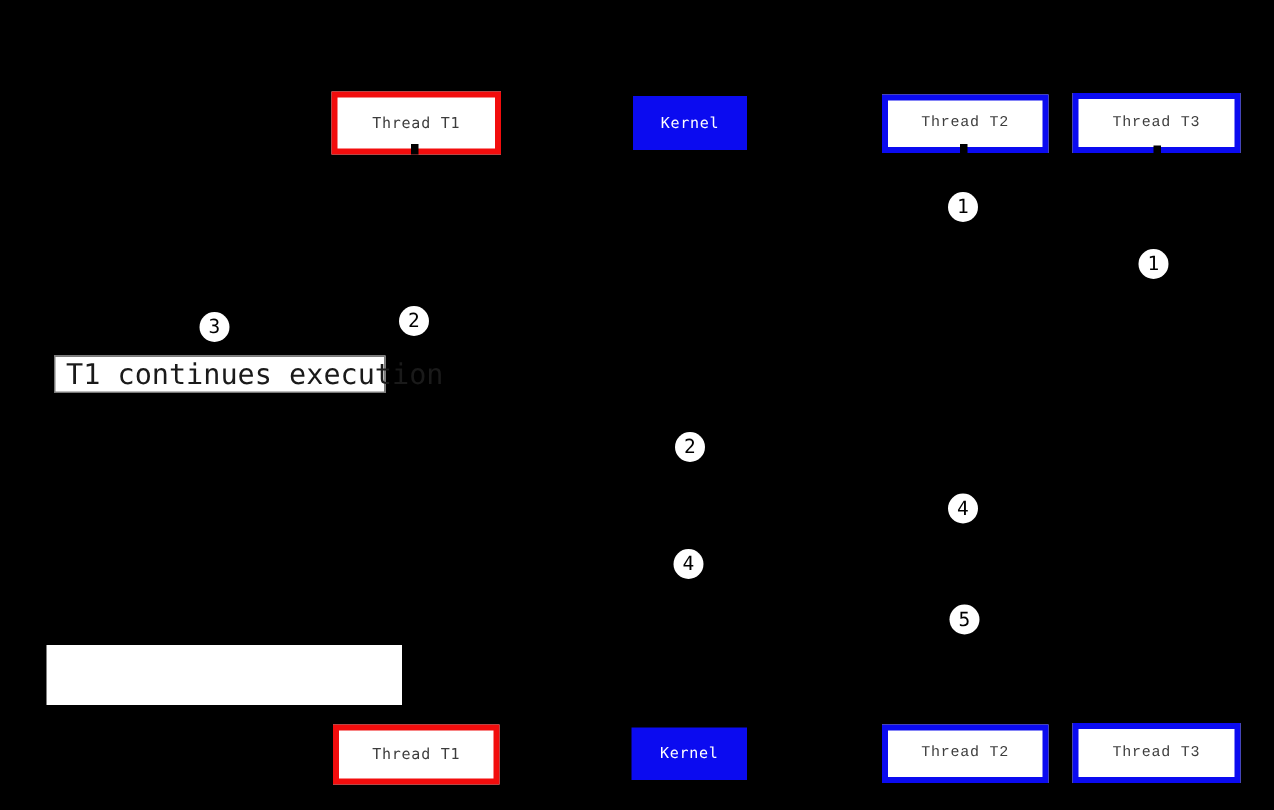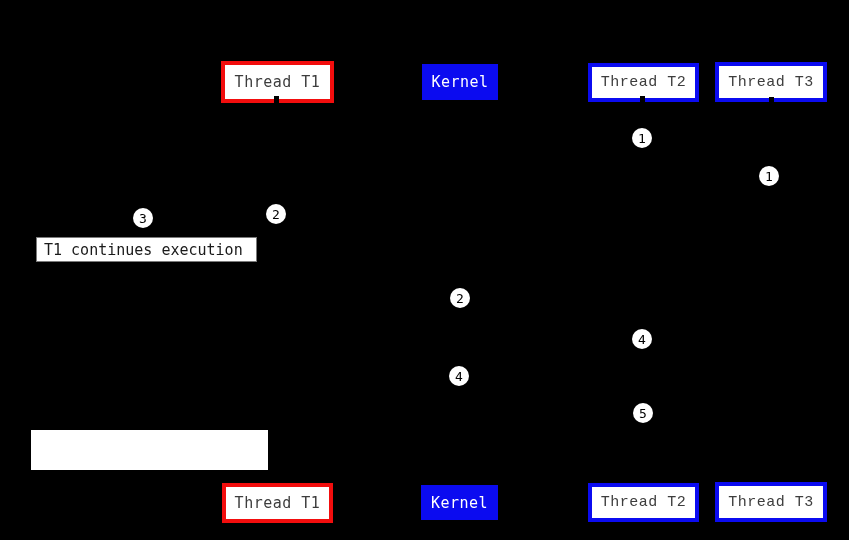--- a/index.html
+++ b/index.html
@@ -16,21 +16,21 @@
     font-family: "DejaVu Sans Mono", monospace;
   }
   .lane-box {
     position: absolute;
     box-sizing: border-box;
     background: var(--box-fill, #ffffff);
     color: var(--box-text, #3d3d3d);
     display: flex;
     align-items: center;
     justify-content: center;
-    font-size: 15px;
+    font-size: 10px;
     letter-spacing: 0.5px;
     white-space: nowrap;
   }
   .red-border  { border: 4px solid var(--accent-red, #f20d0d); }
   .blue-border { border: 4px solid var(--accent-blue, #0b0bf0); font-family: Liberation Mono, monospace; }
   .kernel-box  {
     background: var(--accent-blue, #0b0bf0);
     color: var(--kernel-text, #ffffff);
     border: none;
     text-align: center;
@@ -71,21 +71,21 @@
   .note {
     position: absolute;
     left: 36px; top: 237px; width: 221px; height: 25px;
     box-sizing: border-box;
     background: var(--box-fill, #ffffff);
     color: var(--note-text, #1a1a1a);
     border: 1px solid var(--note-border, #7a7a7a);
     display: flex;
     align-items: center;
     padding-left: 7px;
-    font-size: 15px;
+    font-size: 19px;
     white-space: nowrap;
   }
   .blank-note {
     position: absolute;
     left: 31px; top: 430px; width: 237px; height: 40px;
     background: var(--box-fill, #ffffff);
   }
   
   .stub { position: absolute; background: #000000; }
   .stub-t1-top      { left: 274px; top: 96px;  width: 5px; height: 7px; }

